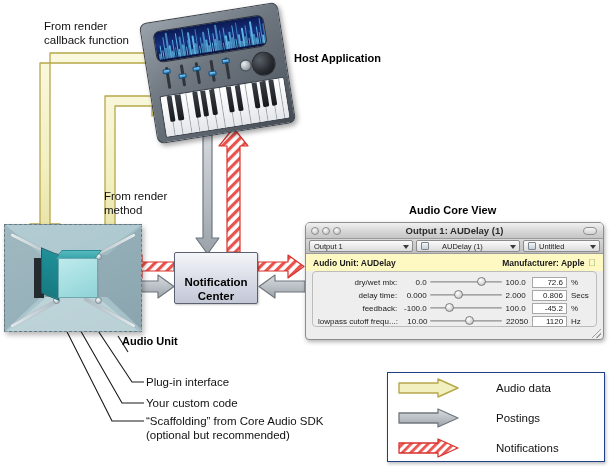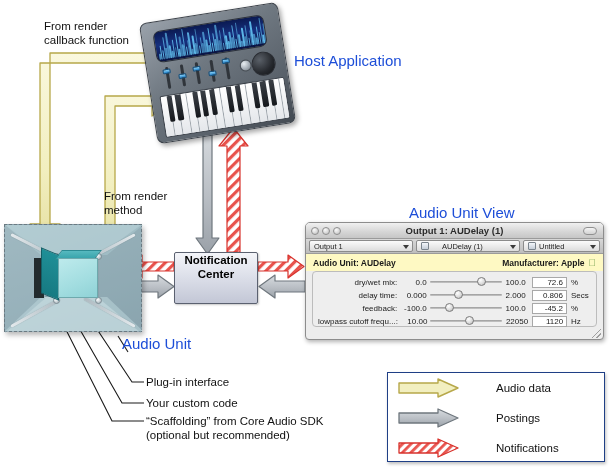--- a/index.html
+++ b/index.html
@@ -17,21 +17,21 @@
   }
   .abs { position: absolute; }
 
   
   .lbl {
     font-size: 11.5px;
     color: #111;
     line-height: 13.5px;
     white-space: pre;
   }
-  .lbl-title { font-size: 15px; font-weight: normal; color: #1d4ed8; }
+  .lbl-title { font-size: 11px; font-weight: bold; color: #000000; }
 
   
   #host-device {
     left: 148px; top: 12px; width: 140px; height: 128px;
     transform: rotate(-9deg);
   }
   .synth-body {
     position: absolute; left: 0; top: 0; width: 140px; height: 122px;
     border-radius: 7px;
     background: linear-gradient(150deg, #9aa2ab 0%, #6f7881 40%, #59616a 75%, #434a52 100%);
@@ -79,21 +79,21 @@
           background: linear-gradient(180deg,#3a3f46 0%,#15181c 100%);
           border-radius: 0 0 1.5px 1.5px; }
 
   
   #notif-center {
     left: 174px; top: 252px; width: 84px; height: 52px;
     border: 1.2px solid #5b6170;
     border-radius: 2px;
     background: linear-gradient(180deg, #f4f5f9 0%, #dcdfe9 48%, #c3c7d6 100%);
     box-shadow: 1px 1px 2px rgba(0,0,0,.22);
-    display: flex; align-items: flex-start; justify-content: center;
+    display: flex; align-items: flex-end; justify-content: center;
     text-align: center;
   }
   #notif-center .nc-text {
     font-size: 11.5px; font-weight: bold; color: #000; line-height: 14px;
   }
 
   
   #audio-unit { left: 4px; top: 224px; width: 138px; height: 116px; }
   .au-outer {
     position: absolute; left: 0; top: 0; width: 138px; height: 108px;
@@ -541,21 +541,21 @@
   <div class="abs lbl" style="left:44px; top:20px;">From render
 callback function</div>
 
   <div class="abs lbl" style="left:104px; top:190px;">From render
 method</div>
 
   <div class="abs lbl-title" style="left:294px; top:52px;">Host Application</div>
 
   <div class="abs lbl-title" style="left:122px; top:335px;">Audio Unit</div>
 
-  <div class="abs lbl-title" style="left:409px; top:204px;">Audio Unit View</div>
+  <div class="abs lbl-title" style="left:409px; top:204px;">Audio Core View</div>
 
   <div class="abs callout" style="left:146px; top:375px;">Plug-in interface</div>
   <div class="abs callout" style="left:146px; top:396px;">Your custom code</div>
   <div class="abs callout" style="left:146px; top:414px;">“Scaffolding” from Core Audio SDK</div>
   <div class="abs callout" style="left:146px; top:428px;">(optional but recommended)</div>
 
   <div id="legend" class="abs">
     <div class="leg-row">
       <svg width="62" height="20" viewBox="0 0 62 20">
         <path d="M 1 5 L 40 5 L 40 1 L 60 10 L 40 19 L 40 15 L 1 15 Z" fill="#f2efc0" stroke="#b7a84a" stroke-width="1.4" stroke-linejoin="round"></path>

